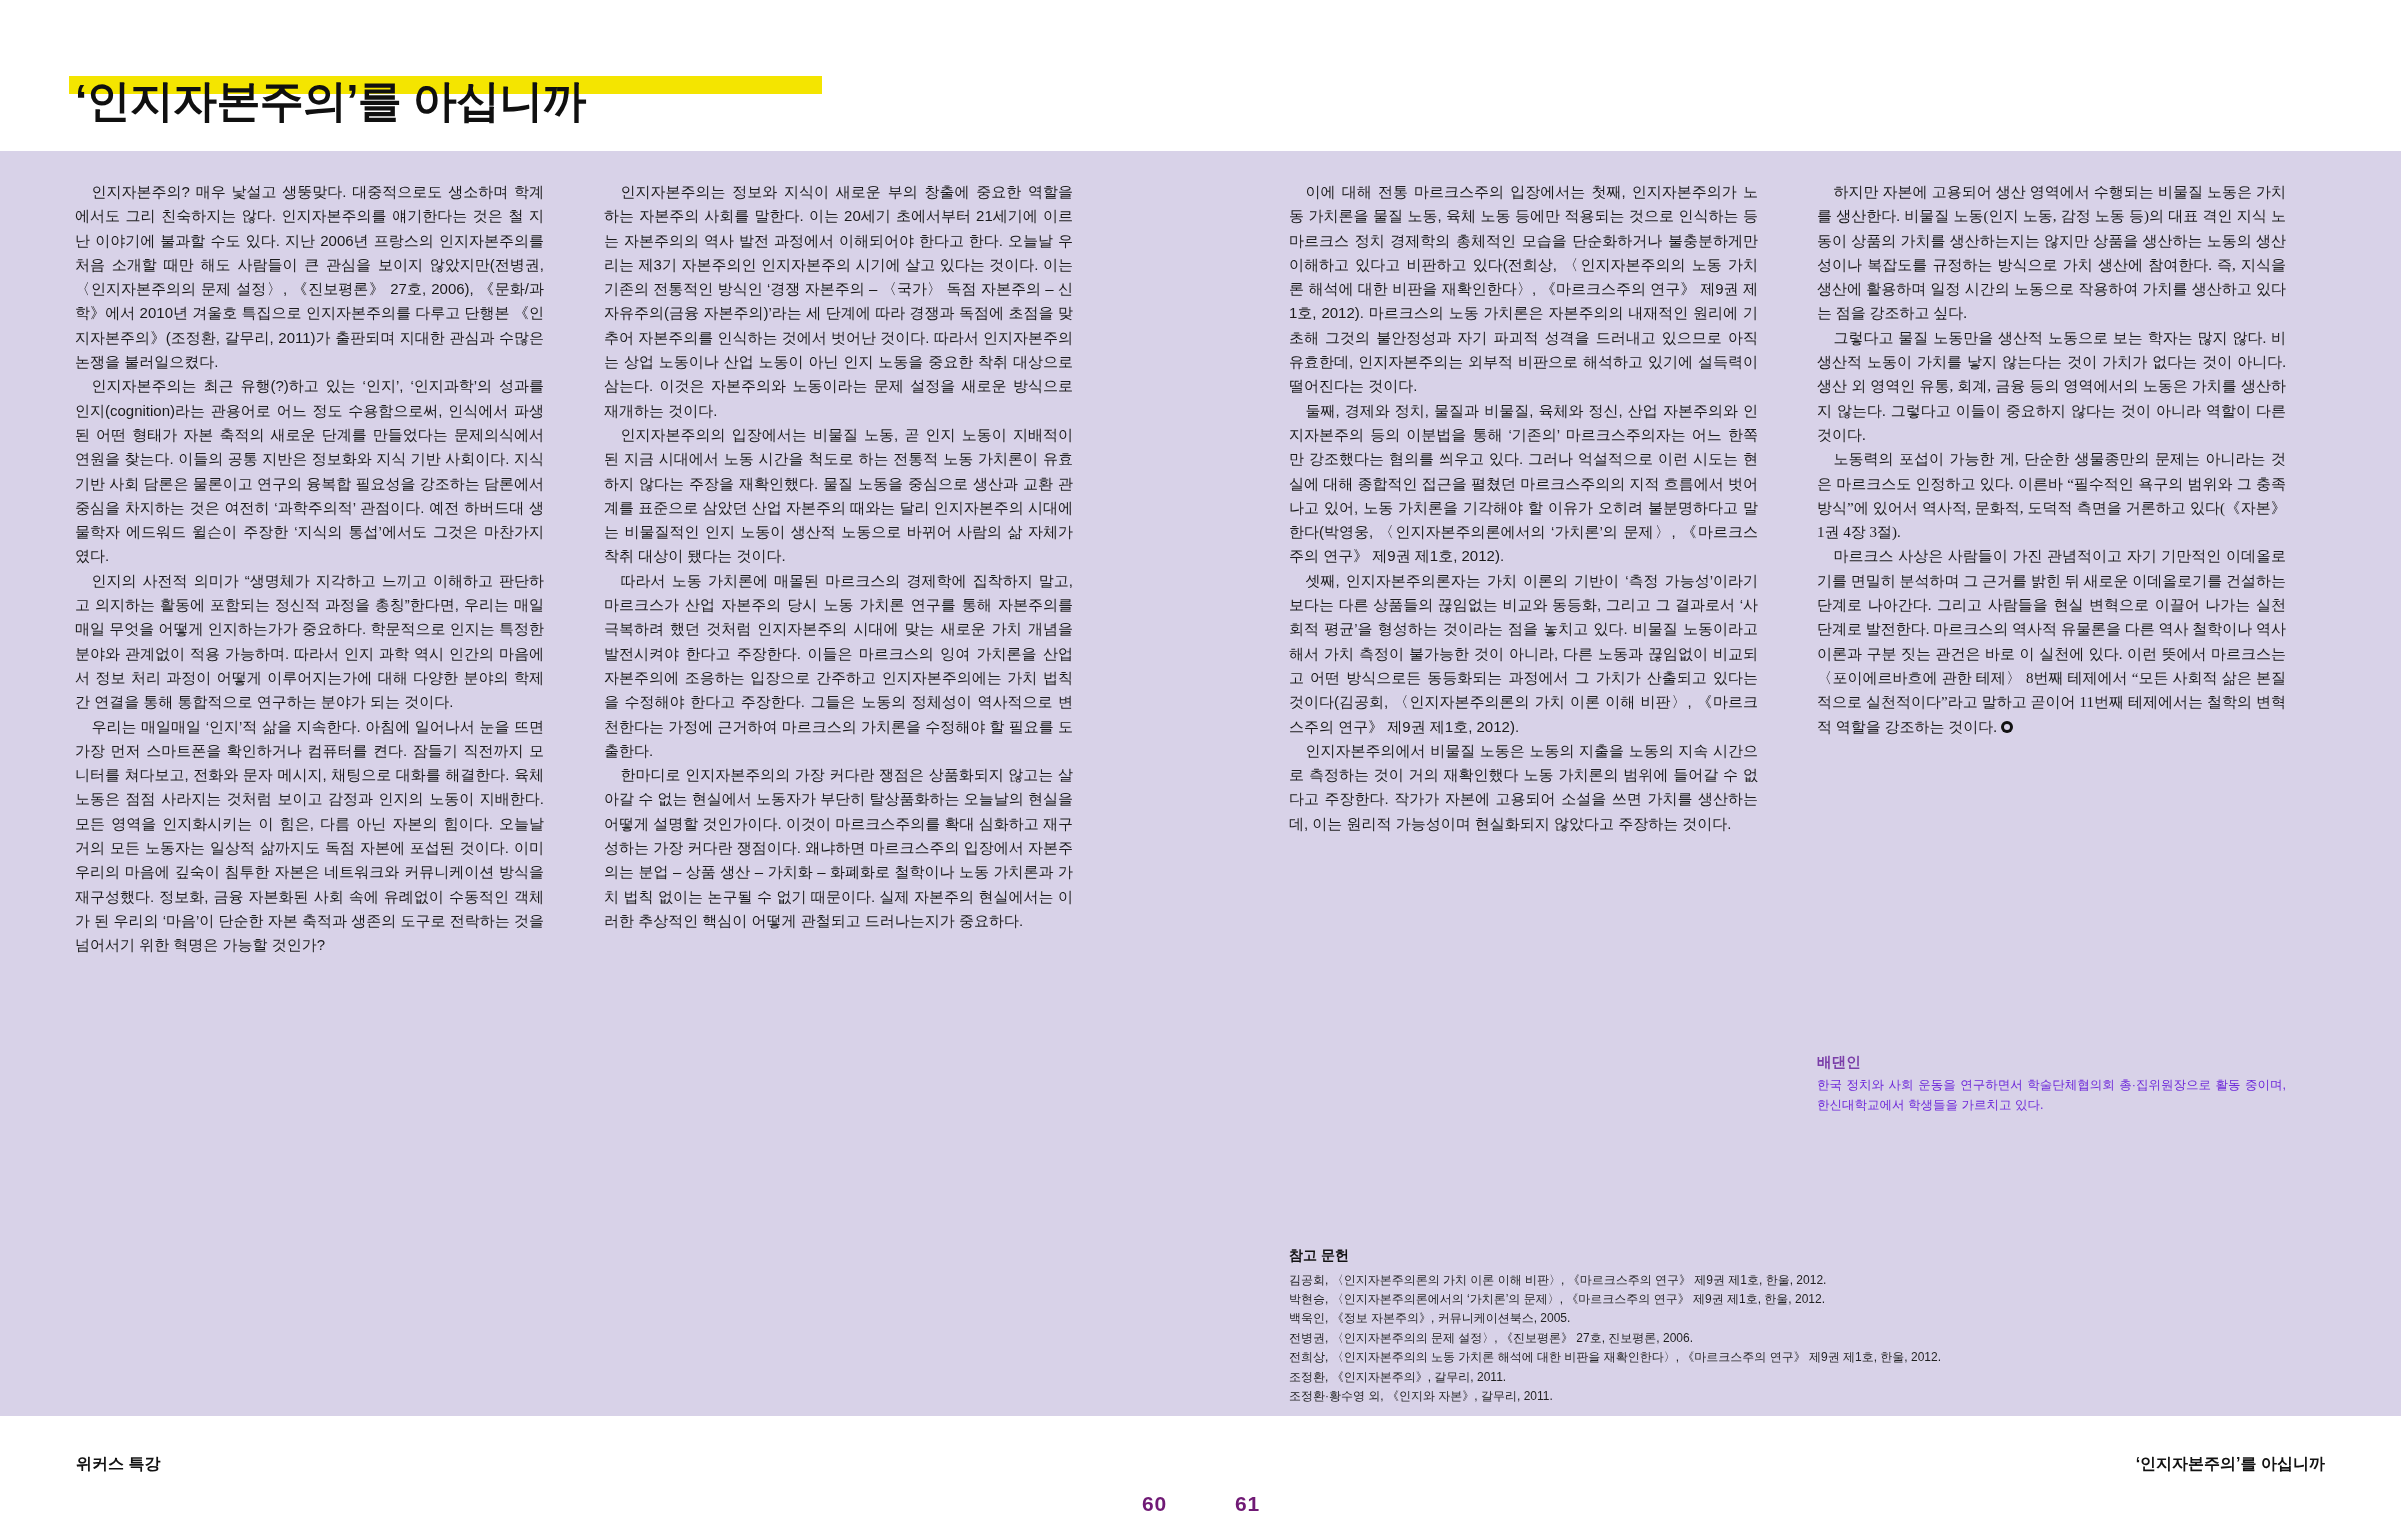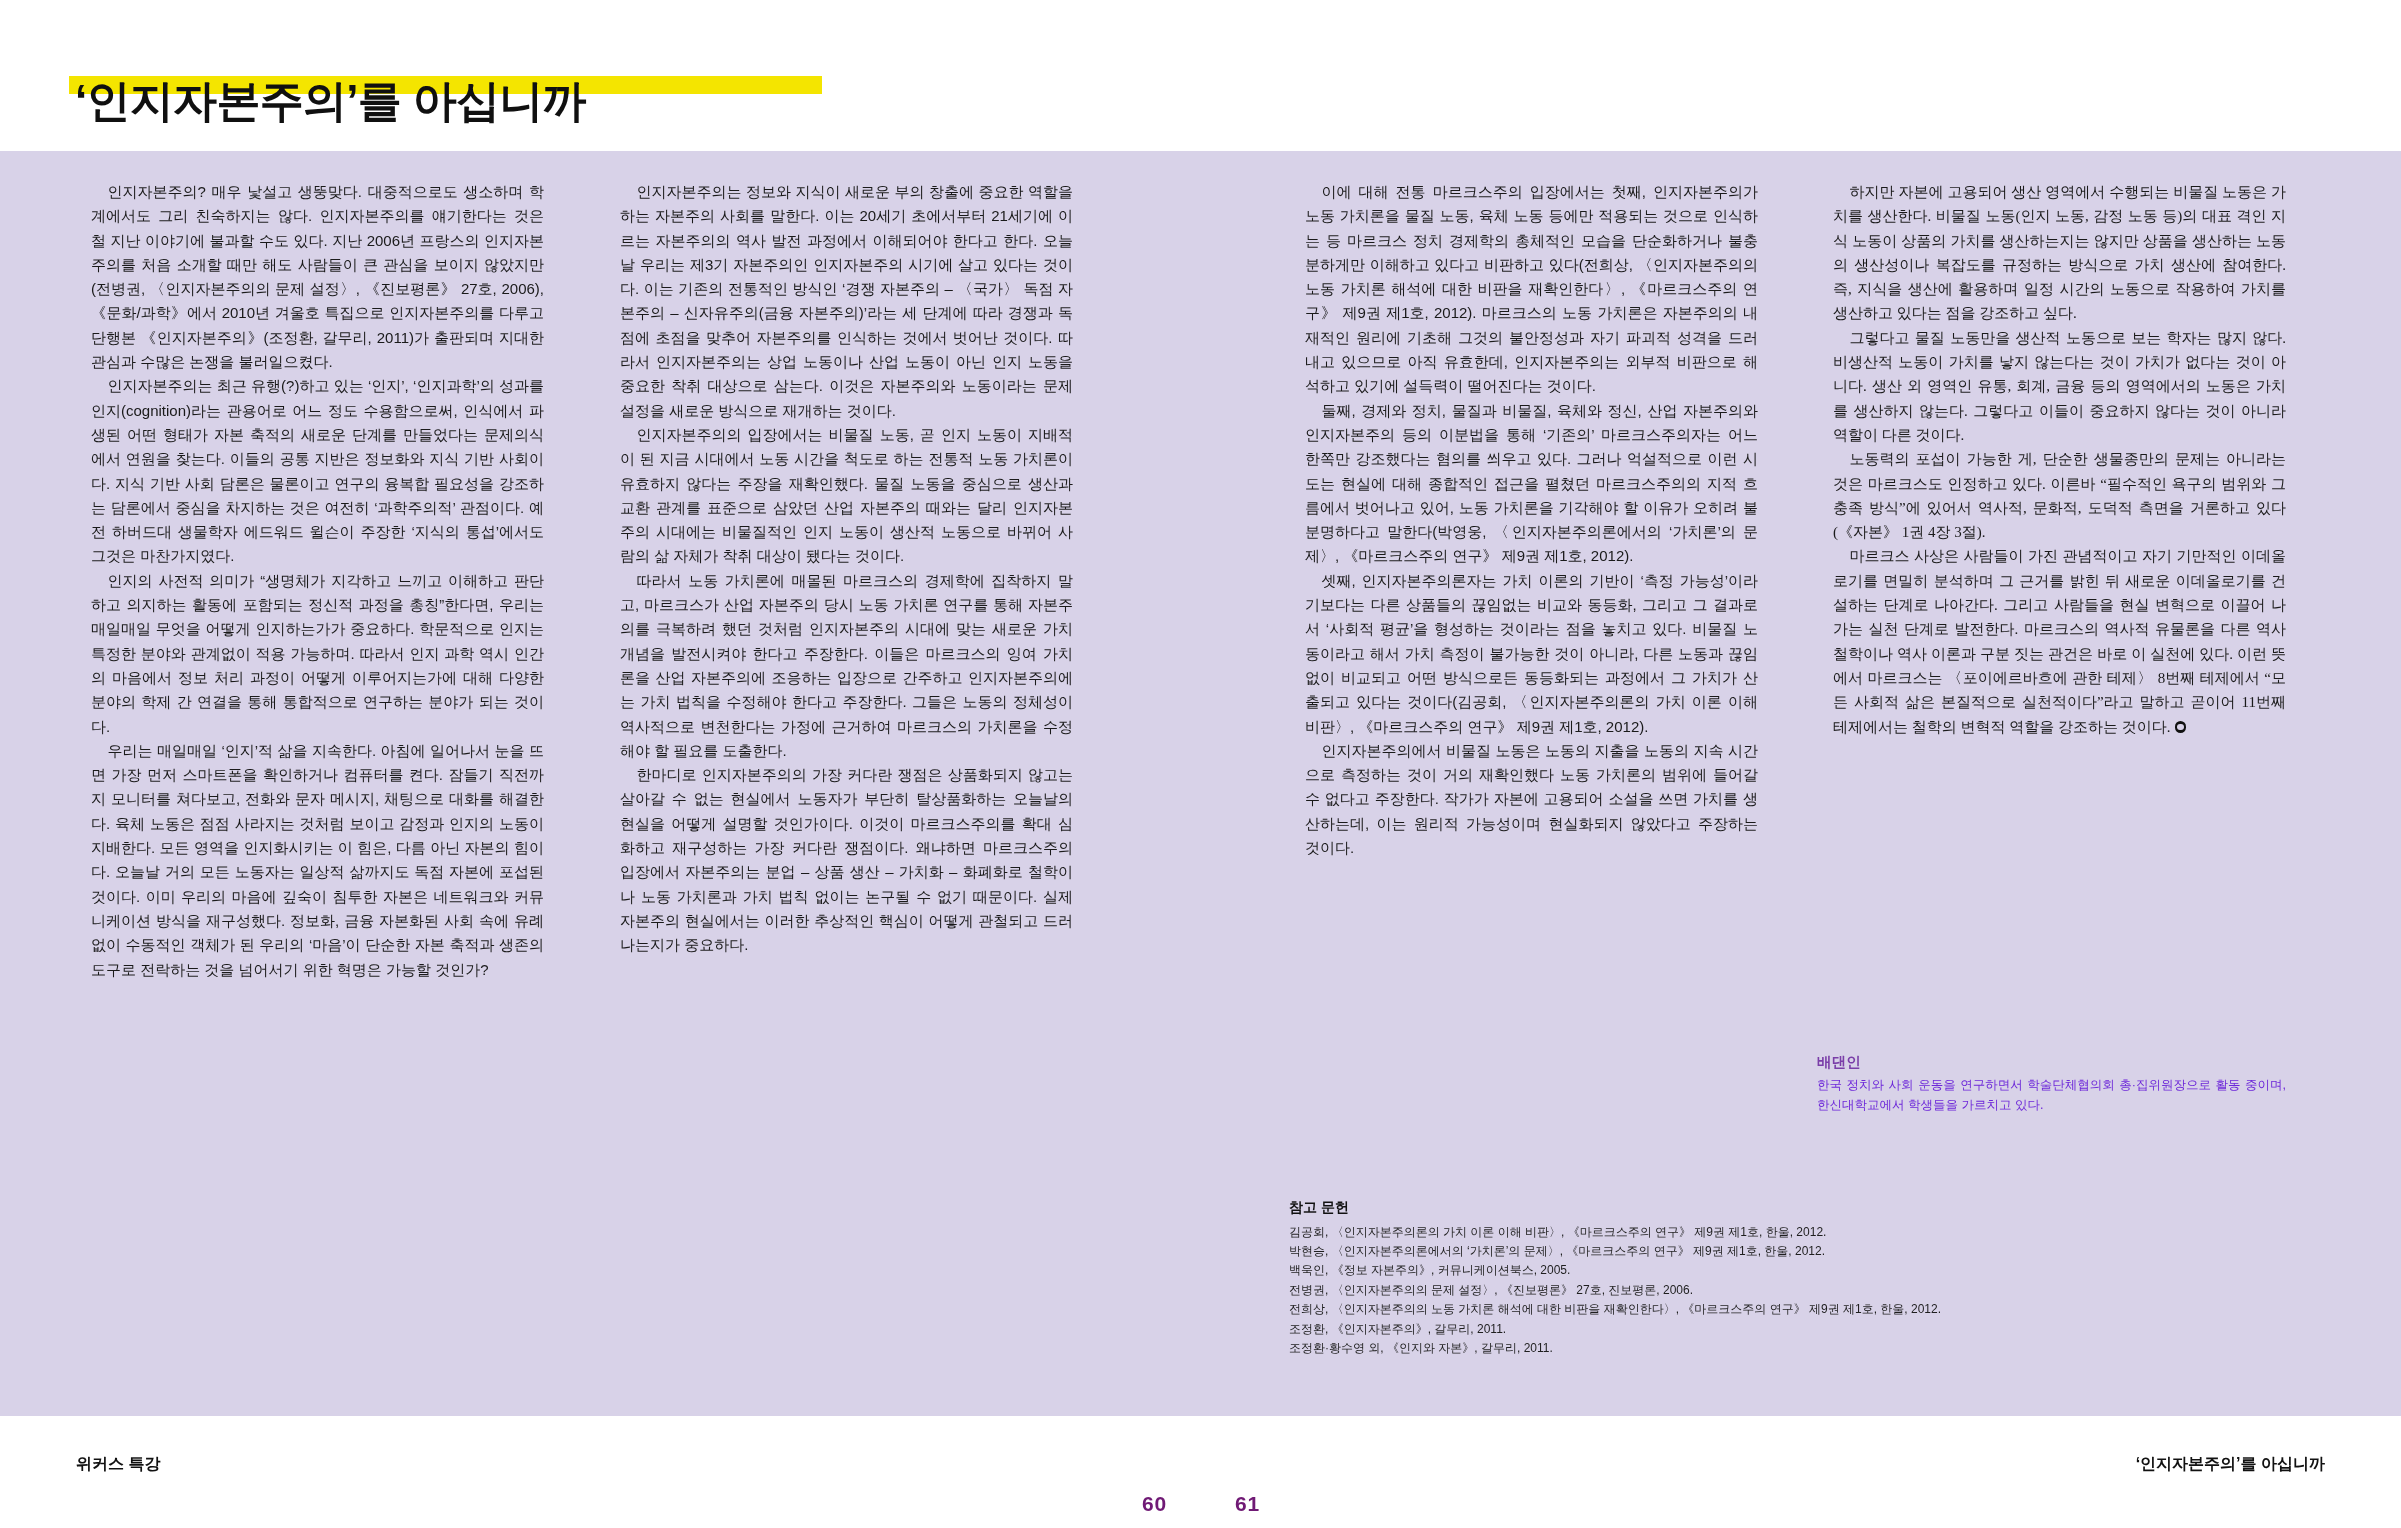--- a/index.html
+++ b/index.html
@@ -95,21 +95,21 @@
   .col {
     position: absolute;
     top: 180px;
     width: 469px;
     font-size: 15px;
     line-height: 1.62;
     color: #1a1a1a;
     text-align: justify;
   }
   .col p {
-    margin: 0 0 0 16px;
+    margin: 0 0 0 0;
     text-indent: 1.1em;
   }
   .col-1 { left: 75px; }
   .col-2 { left: 604px; }
   .col-3 { left: 1289px; }
   .col-4 { left: 1817px; font-family: Liberation Serif, serif; }
 
   
   .bio {
     position: absolute;
@@ -135,20 +135,21 @@
     position: absolute;
     left: 1289px;
     top: 1199px;
     width: 998px;
   }
   .refs-title {
     font-size: 14px;
     font-weight: bold;
     color: #111;
     margin-bottom: 5.5px;
+    margin-top: 48px;
   }
   .refs-list {
     font-size: 12px;
     line-height: 1.62;
     color: #1f1f1f;
   }
   .refs-list div { white-space: nowrap; overflow: hidden; }
 
   .endmark {
     display: inline-block;

